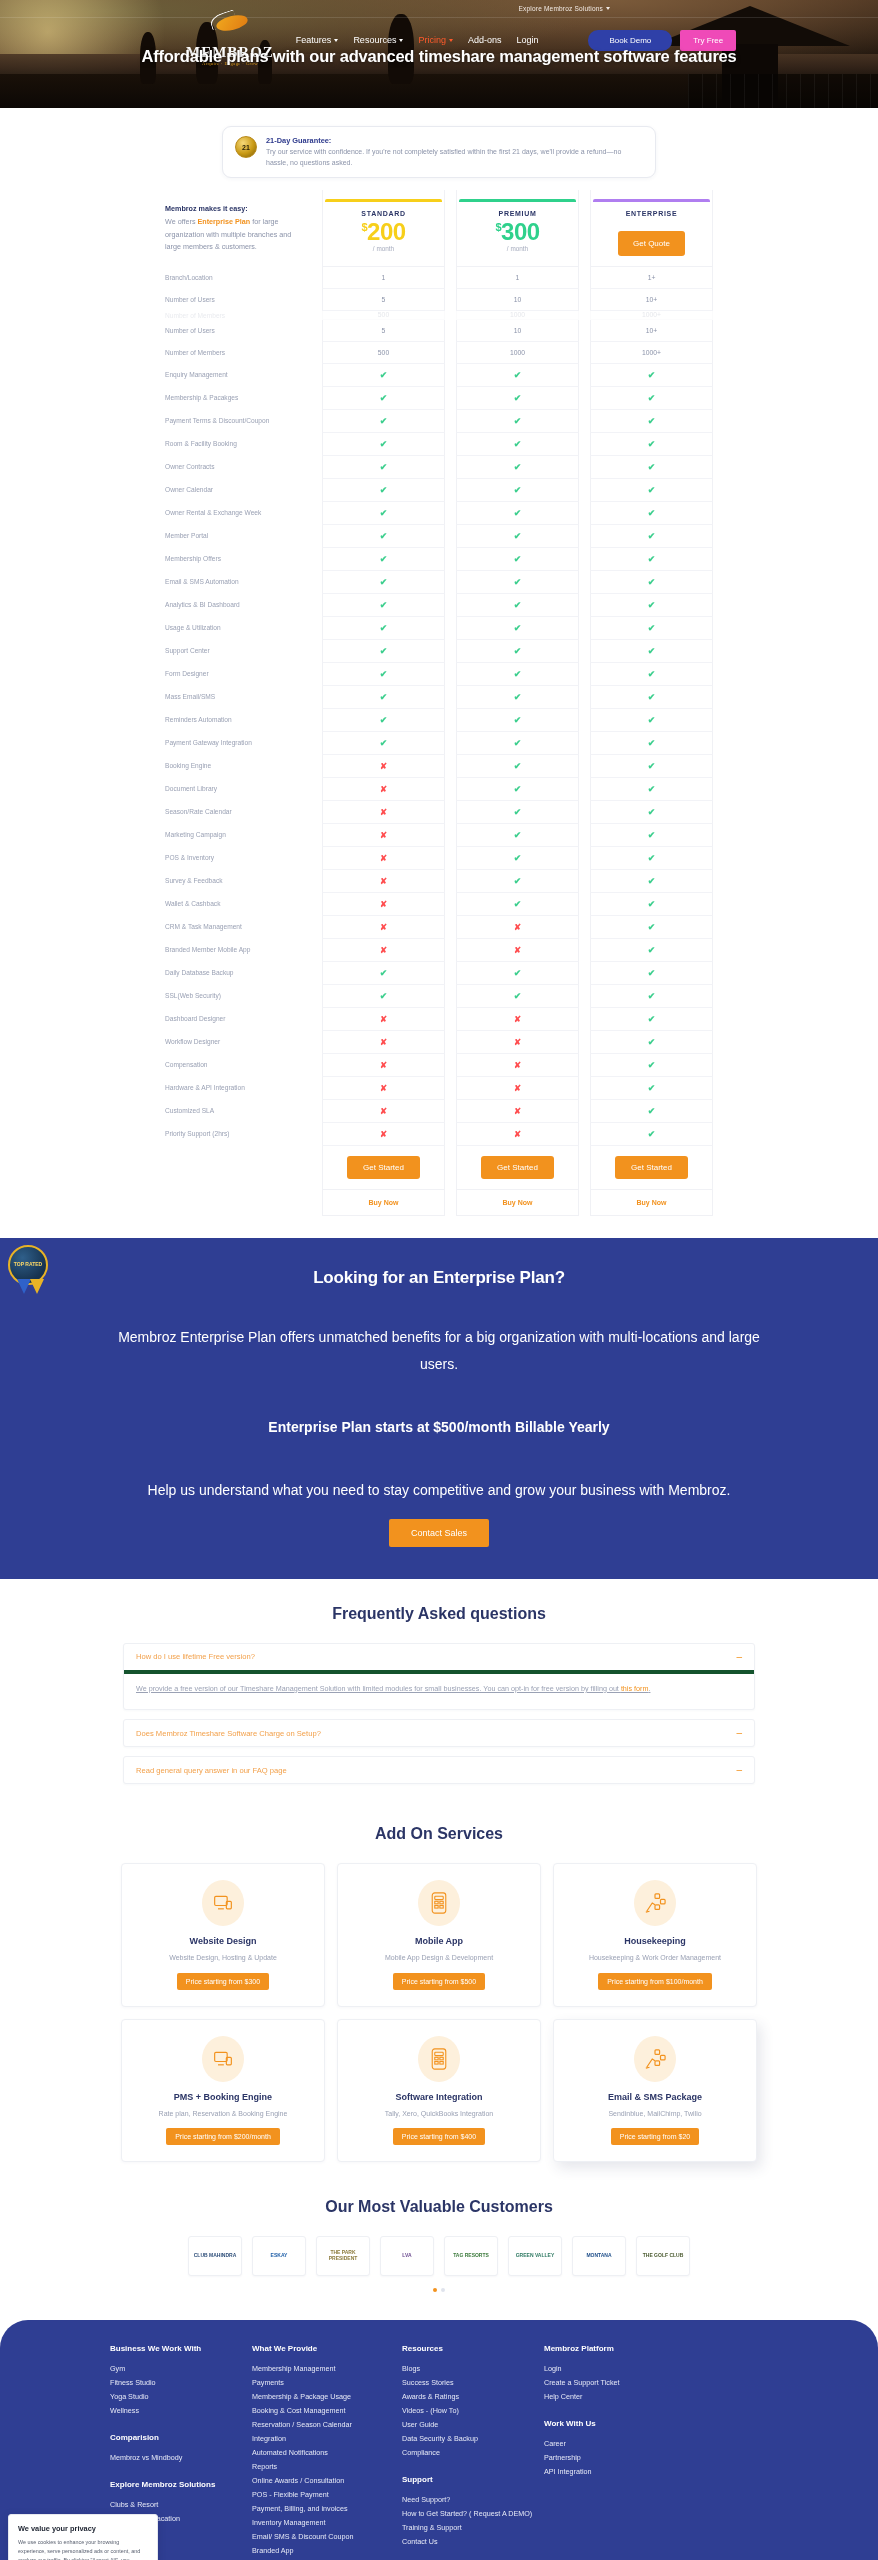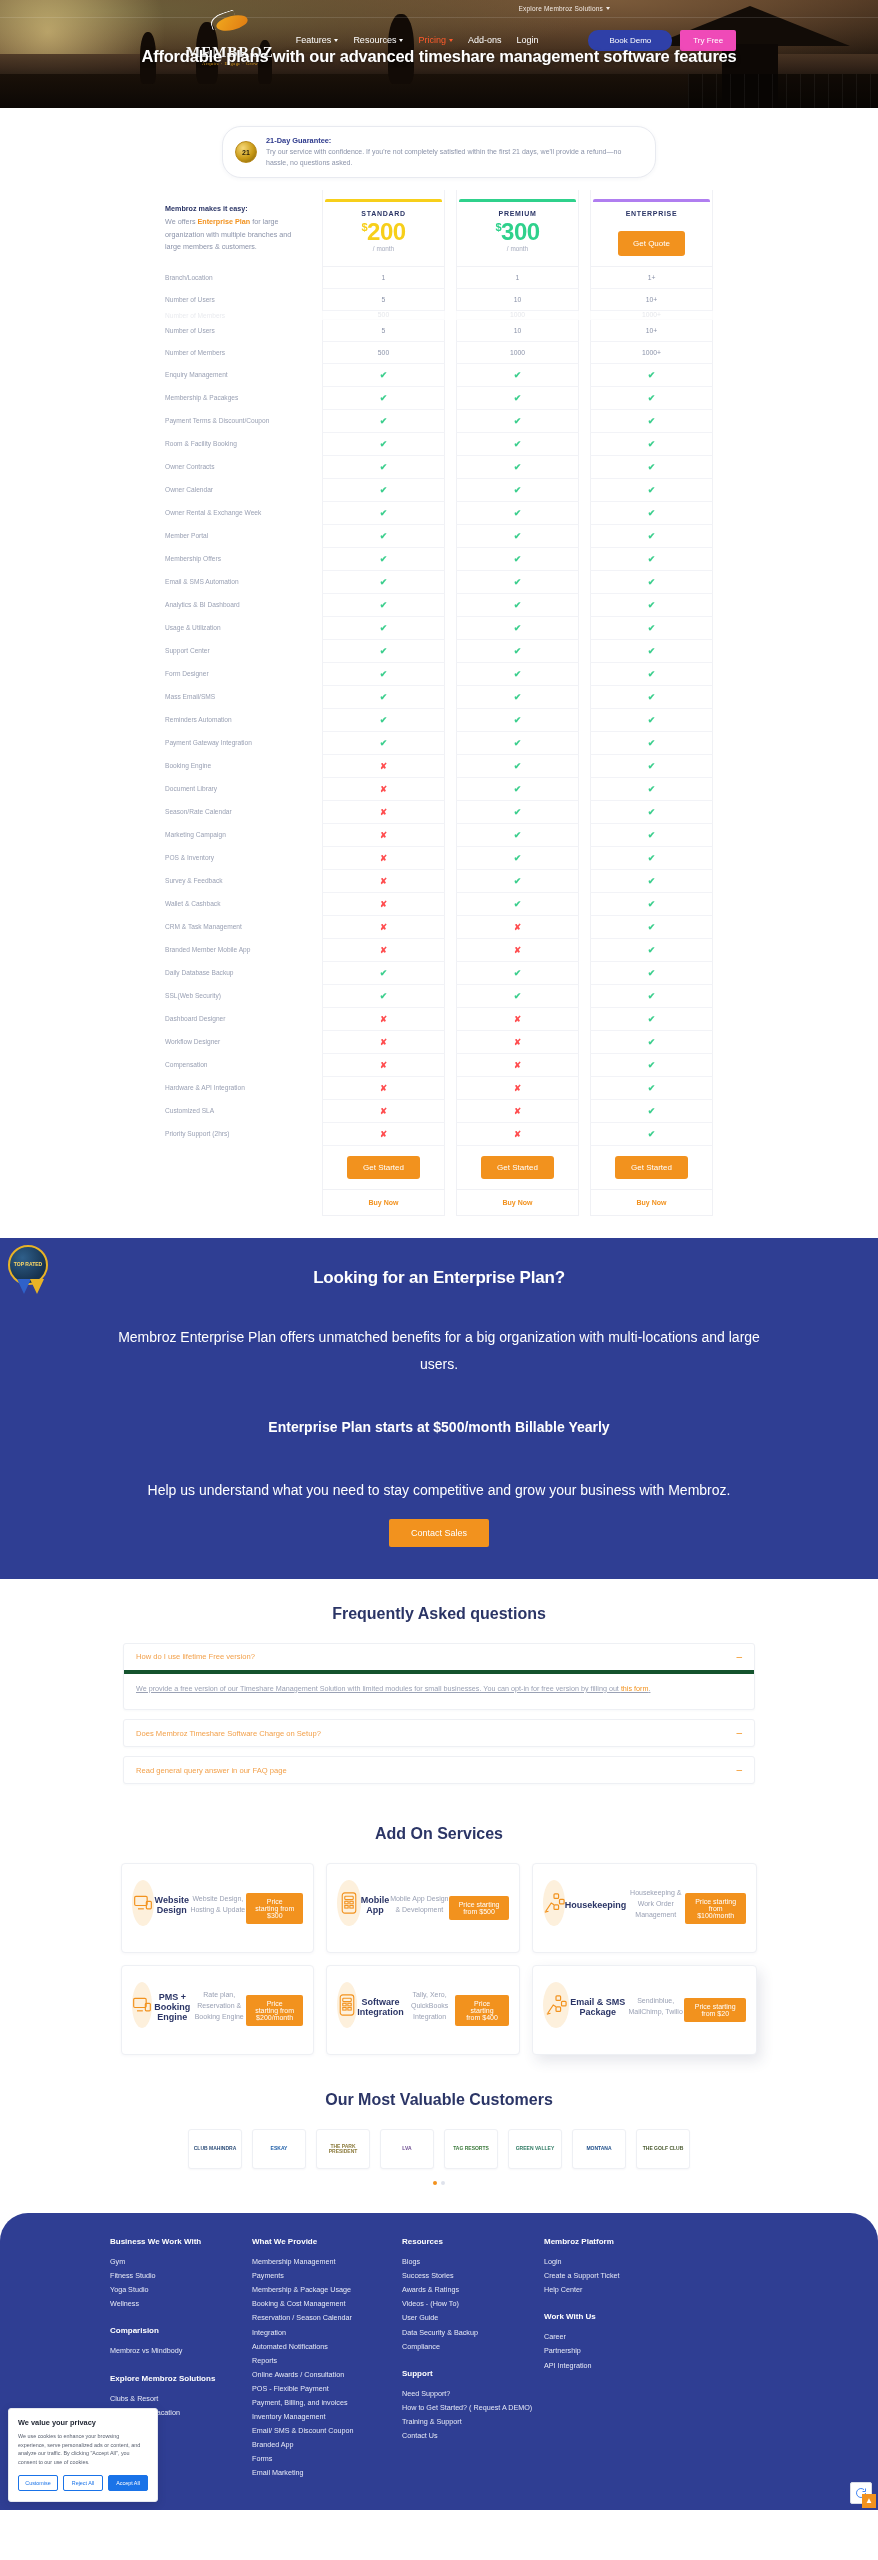--- a/index.html
+++ b/index.html
@@ -101,23 +101,23 @@
   .hero-title{
     position:absolute; z-index:6; left:0; right:0; top:46px; text-align:center;
     color:#fff; font-weight:bold; font-size:16.5px; line-height:1.32; letter-spacing:-.2px;
     text-shadow:0 1px 4px rgba(0,0,0,.55);
     padding:0 120px;
   }
 
   
   .guarantee-wrap{ padding:18px 0 8px; display:flex; justify-content:center; }
   .guarantee{
-    width:434px; border:1px solid #e8eaf0; border-radius:19px; background:#fff;
+    width:434px; border:1px solid #e8eaf0; border-radius:9px; background:#fff;
     box-shadow:0 1px 4px rgba(40,50,90,.05);
-    display:flex; gap:9px; padding:9px 12px;align-items:center;
+    display:flex; gap:9px; padding:9px 12px;
   }
   .badge21{
     flex:0 0 auto; width:22px; height:22px; border-radius:50%;
     background:radial-gradient(circle at 35% 30%, #f6d878, #c99a16 55%, #7a5c06 100%);
     border:1.5px solid #b8891a; display:flex; align-items:center; justify-content:center;
     color:#2b2208; font-weight:bold; font-size:7px;
   }
   .g-title{ color:#2e3a8c; font-weight:bold; font-size:7.4px; margin-bottom:2px; }
   .g-text{ color:#8b93a9; font-size:7px; line-height:1.5; }
 
@@ -197,22 +197,22 @@
     padding:8px 12px; color:#f2a04a; font-size:7.6px; cursor:pointer;
   }
   .faq-minus{ color:#f2921e; font-size:10px; line-height:1; }
   .faq-a{ padding:9px 12px 14px; border-top:4px solid #14532d; color:#9aa1b4; font-size:7.2px; line-height:1.75;text-decoration:underline; }
   .faq-a .lnk{ color:#f2921e; }
 
   
   .addon{ padding:22px 0 14px; }
   .cards{ width:636px; margin:0 auto; display:grid; grid-template-columns:repeat(3,1fr); gap:12px; }
   .card{
-    border:1px solid #eef0f4; border-radius:4px; background:#fff; padding:16px 10px 16px;
-    display:flex; flex-direction:row; align-items:center; text-align:center;
+    border:1px solid #eef0f4; border-radius:4px; background:#fff; padding:16px 2px 16px;
+    display:flex; flex-direction:column; align-items:center; text-align:center;
     box-shadow:0 1px 3px rgba(40,50,90,.04);
   }
   .card.shadow{ box-shadow:4px 6px 14px rgba(40,50,90,.12); }
   .card-ic{
     width:42px;height:46px;border-radius:50%;background:#fdf0dc;
     display:flex;align-items:center;justify-content:center; margin-bottom:10px;
   }
   .card-t{ color:#2b3566; font-weight:bold; font-size:9px; margin-bottom:6px; }
   .card-s{ color:#9aa1b4; font-size:7px; line-height:1.6; margin-bottom:9px; }
   .card-p{ background:#f2921e; color:#fff; font-size:7px; padding:5px 9px; border-radius:2px; cursor:pointer; }

